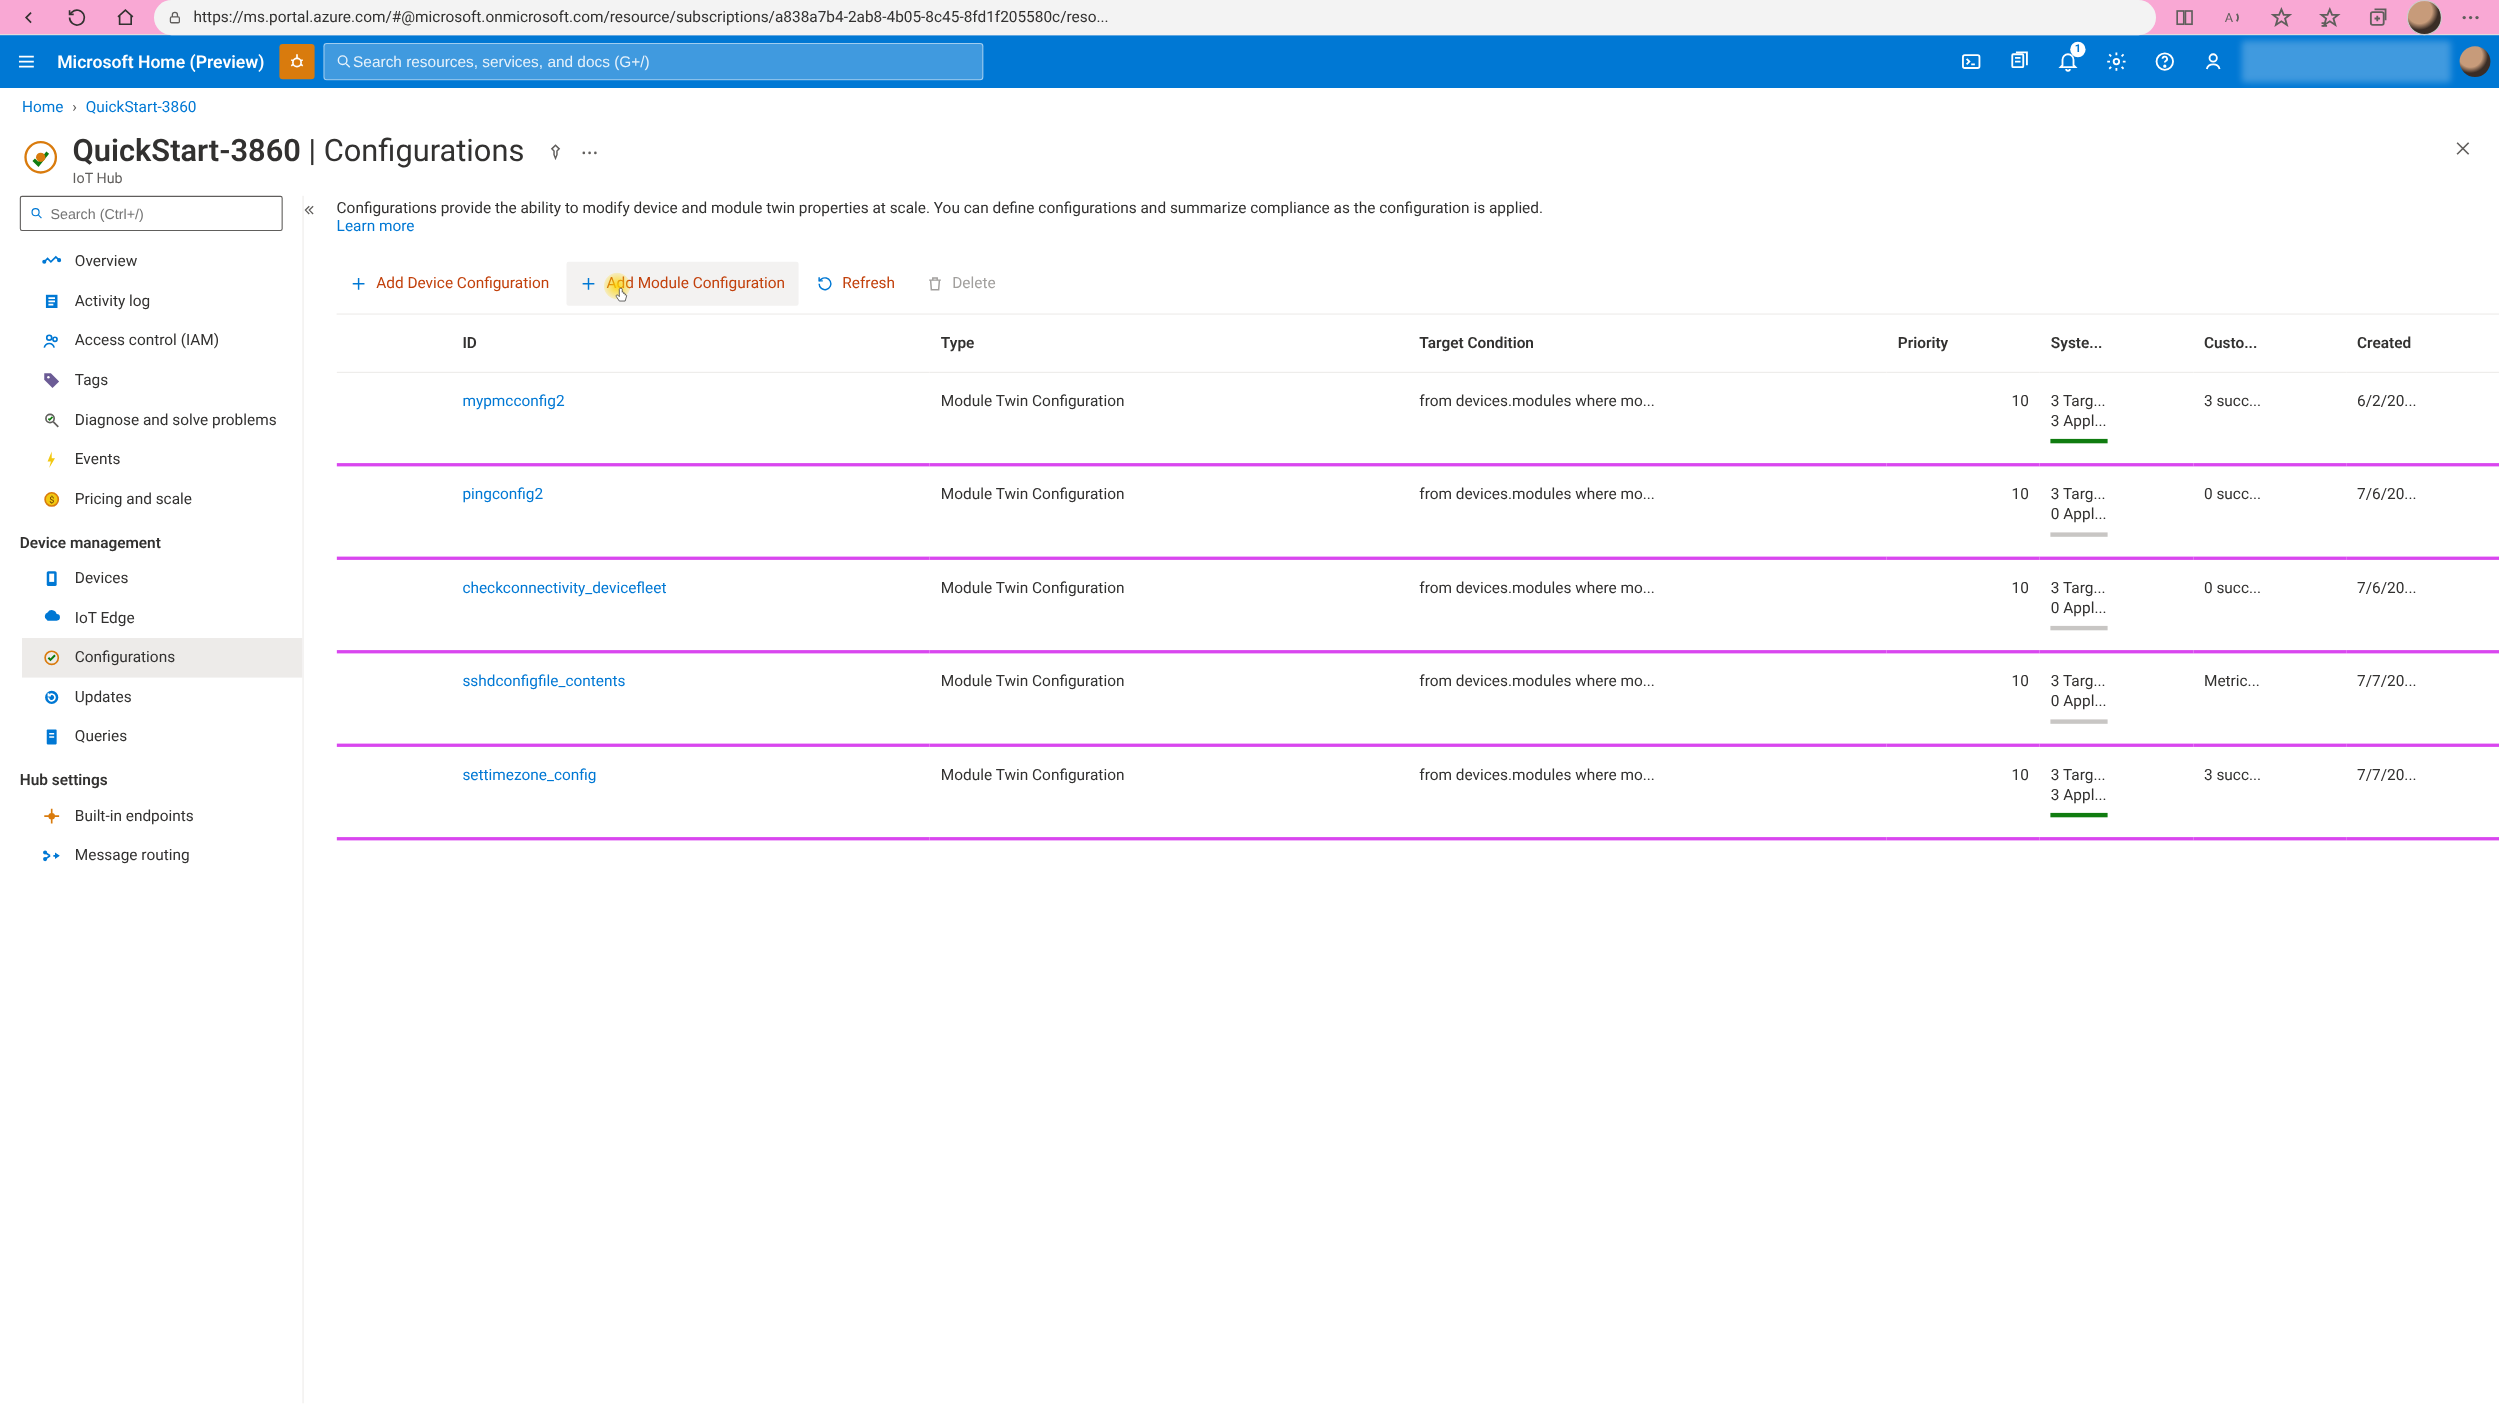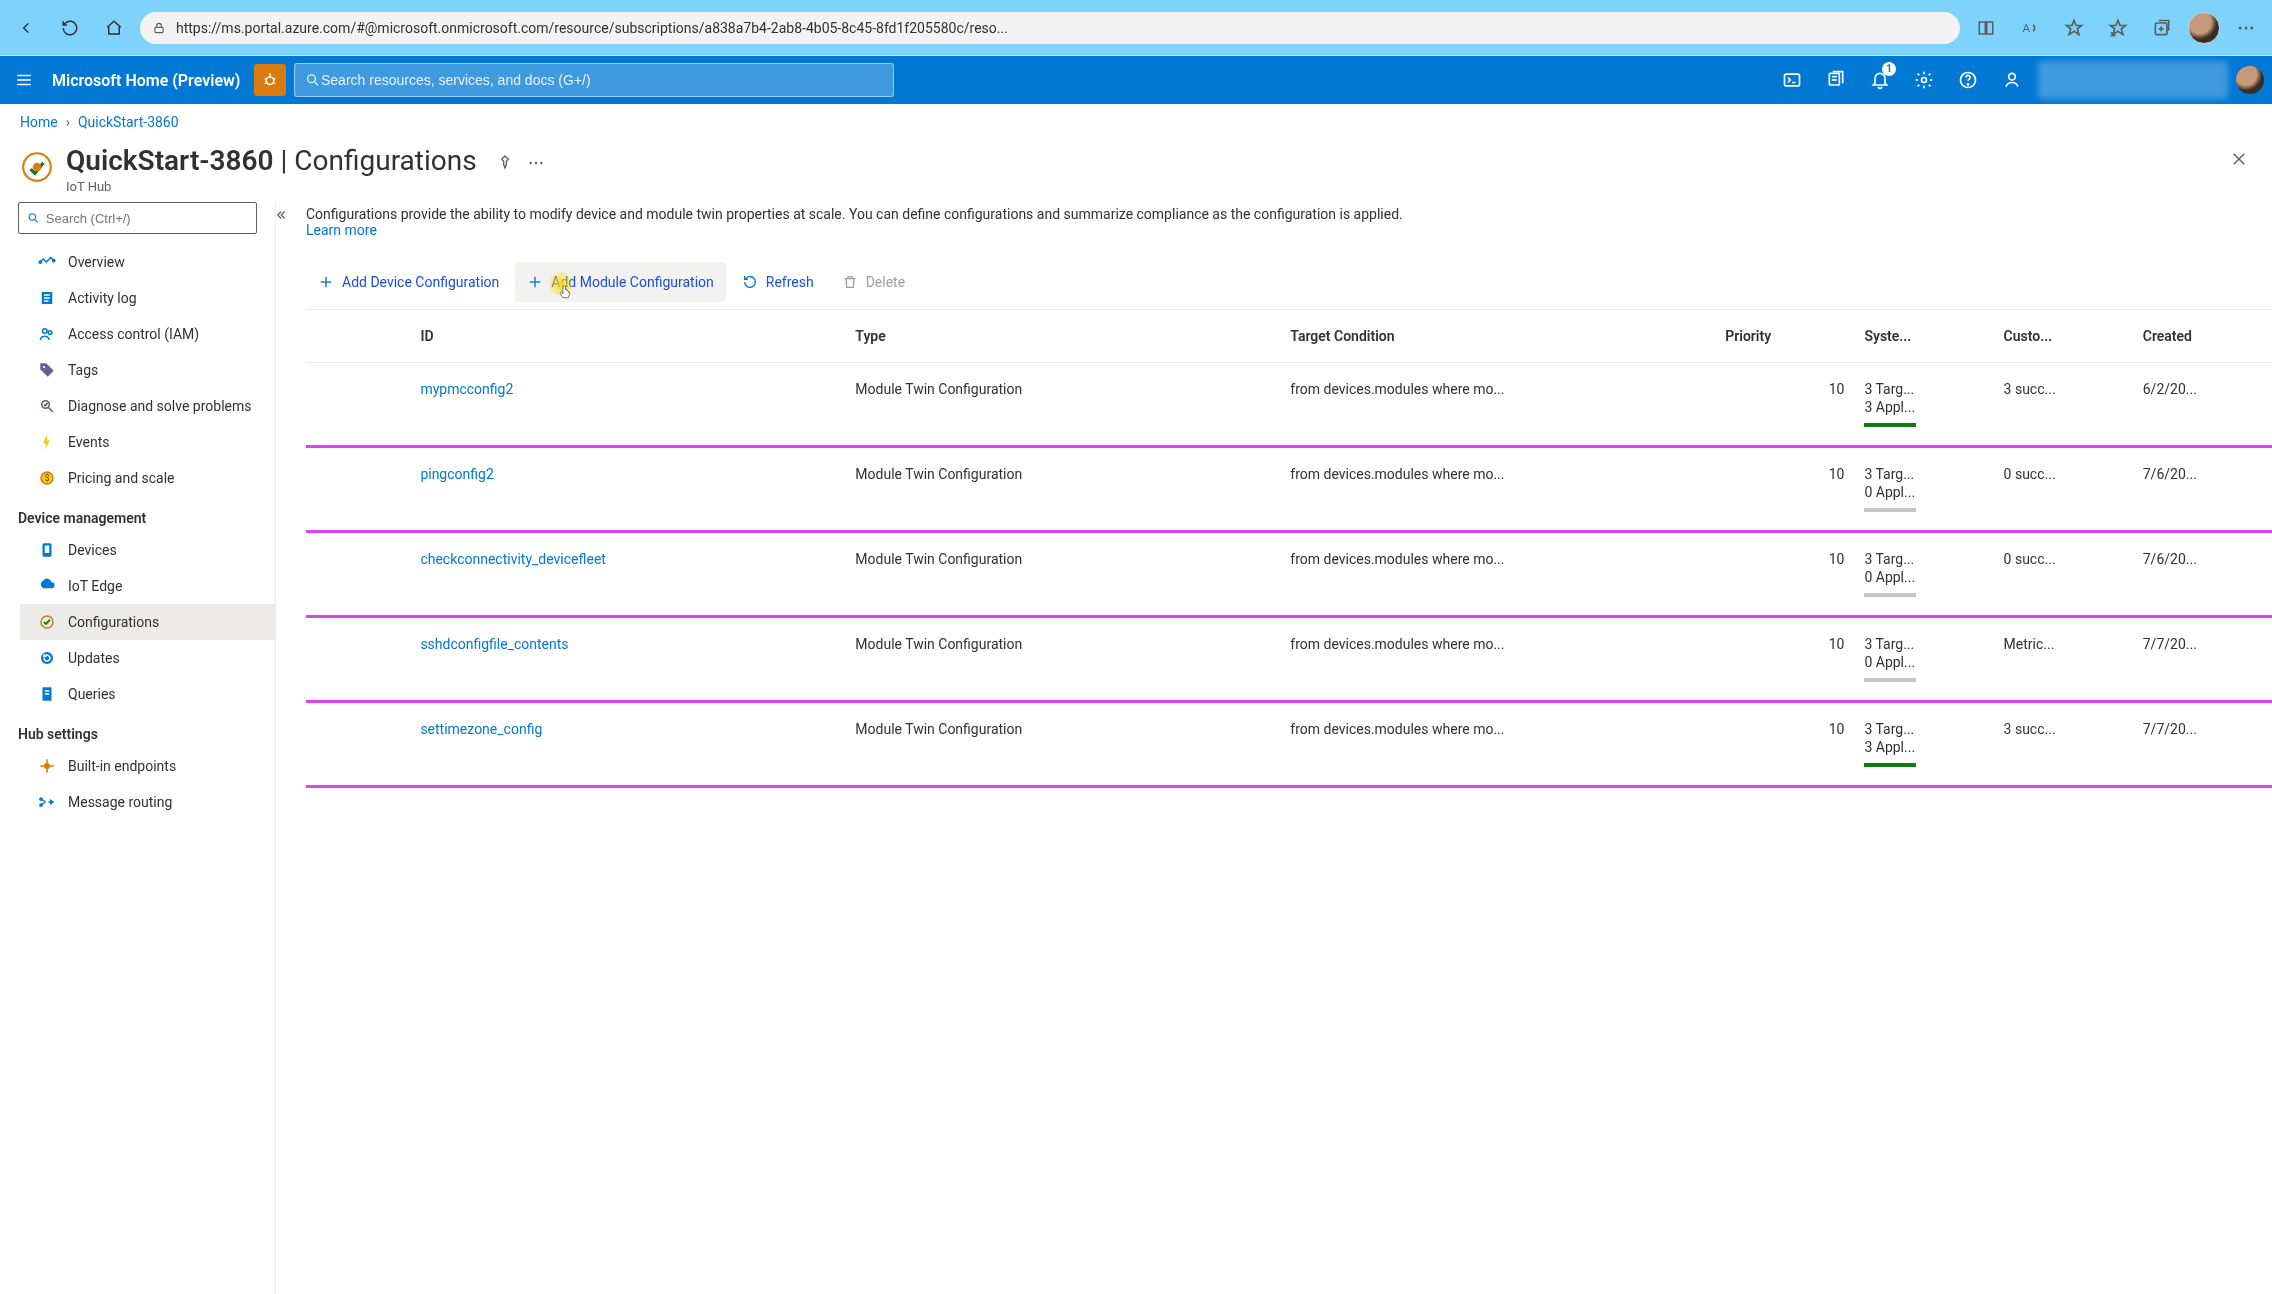--- a/index.html
+++ b/index.html
@@ -1,19 +1,19 @@
 <!DOCTYPE html>
 <html><head>
 <meta charset="utf-8">
 <style>
 * { margin: 0; padding: 0; box-sizing: border-box; }
 body { font-family: "Segoe UI", "Segoe UI Web (West European)", -apple-system, BlinkMacSystemFont, Roboto, "Helvetica Neue", sans-serif; font-size: 14px; color: #323130; background: #fff; overflow: hidden; }
 
 
-.browser-bar { height: 56px; display: flex; align-items: center; padding: 0 8px; gap: 8px; border-bottom: 1px solid #e1dfdd; background: #7dd3fc; }
+.browser-bar { height: 32px; display: flex; align-items: center; padding: 0 8px; gap: 8px; border-bottom: 1px solid #e1dfdd; background: #f9a8d4; }
 .bb-btn { width: 36px; height: 36px; display: flex; align-items: center; justify-content: center; border-radius: 4px; color: #605e5c; }
 .url-bar { flex: 1; height: 32px; display: flex; align-items: center; gap: 10px; padding: 0 12px; background: #f3f3f3; border-radius: 16px; color: #323130; font-size: 14px; overflow: hidden; white-space: nowrap; }
 .avatar { width: 32px; height: 32px; border-radius: 50%; background: radial-gradient(circle at 35% 30%, #c79b7a 0 40%, #3a2d26 60%); border: 1px solid #ccc; }
 
 
 .azure-bar { height: 48px; background: #0078d4; display: flex; align-items: center; color: #fff; }
 .hamburger { width: 48px; height: 48px; display: flex; align-items: center; justify-content: center; }
 .brand { font-size: 16px; font-weight: 600; padding: 0 14px 0 4px; }
 .bug { width: 32px; height: 32px; background: #d97b0d; border-radius: 3px; display: flex; align-items: center; justify-content: center; margin-right: 8px; }
 .search-box { flex: 0 0 600px; height: 34px; background: rgba(255,255,255,.25); border: 1px solid rgba(255,255,255,.5); border-radius: 3px; display: flex; align-items: center; padding: 0 10px; color: #e6f2fb; }
@@ -54,21 +54,21 @@
 .nav-item { display: flex; align-items: center; gap: 12px; height: 36px; padding: 0 18px; color: #323130; cursor: pointer; margin-left: 20px; }
 .nav-item.active { background: #edebe9; }
 .nav-icon { width: 18px; height: 18px; flex: 0 0 18px; display: flex; align-items: center; justify-content: center; }
 .nav-section { font-weight: 600; padding: 14px 18px 6px 18px; color: #323130; }
 
 
 .main { flex: 1; padding: 0 0 0 30px; overflow: hidden; display: flex; flex-direction: column; }
 .intro { padding: 4px 0 6px 0; color: #323130; }
 .intro a { color: #0078d4; text-decoration: none; }
 .toolbar { display: flex; align-items: center; gap: 4px; height: 56px; border-bottom: 1px solid #edebe9; margin-top: 10px; }
-.tbtn { display: flex; align-items: center; gap: 8px; height: 40px; padding: 0 12px; color: #1d4ed8; border-radius: 2px; cursor: pointer; }
+.tbtn { display: flex; align-items: center; gap: 8px; height: 40px; padding: 0 12px; color: #c2410c; border-radius: 2px; cursor: pointer; }
 .tbtn.hovered { background: #f3f2f1; }
 .tbtn.disabled { color: #a19f9d; cursor: default; }
 .tbtn .ticon { color: #0078d4; display: flex; }
 .tbtn.disabled .ticon { color: #a19f9d; }
 .cursor-spot { position: relative; }
 .cursor-halo { position: absolute; left: 34px; top: 10px; width: 24px; height: 24px; border-radius: 50%; background: radial-gradient(circle, rgba(255,213,0,.9), rgba(255,213,0,.2) 70%, transparent 75%); pointer-events: none; }
 .cursor-hand { position: absolute; left: 42px; top: 22px; pointer-events: none; }
 
 
 .table-wrap { overflow: auto; flex: 1; }

